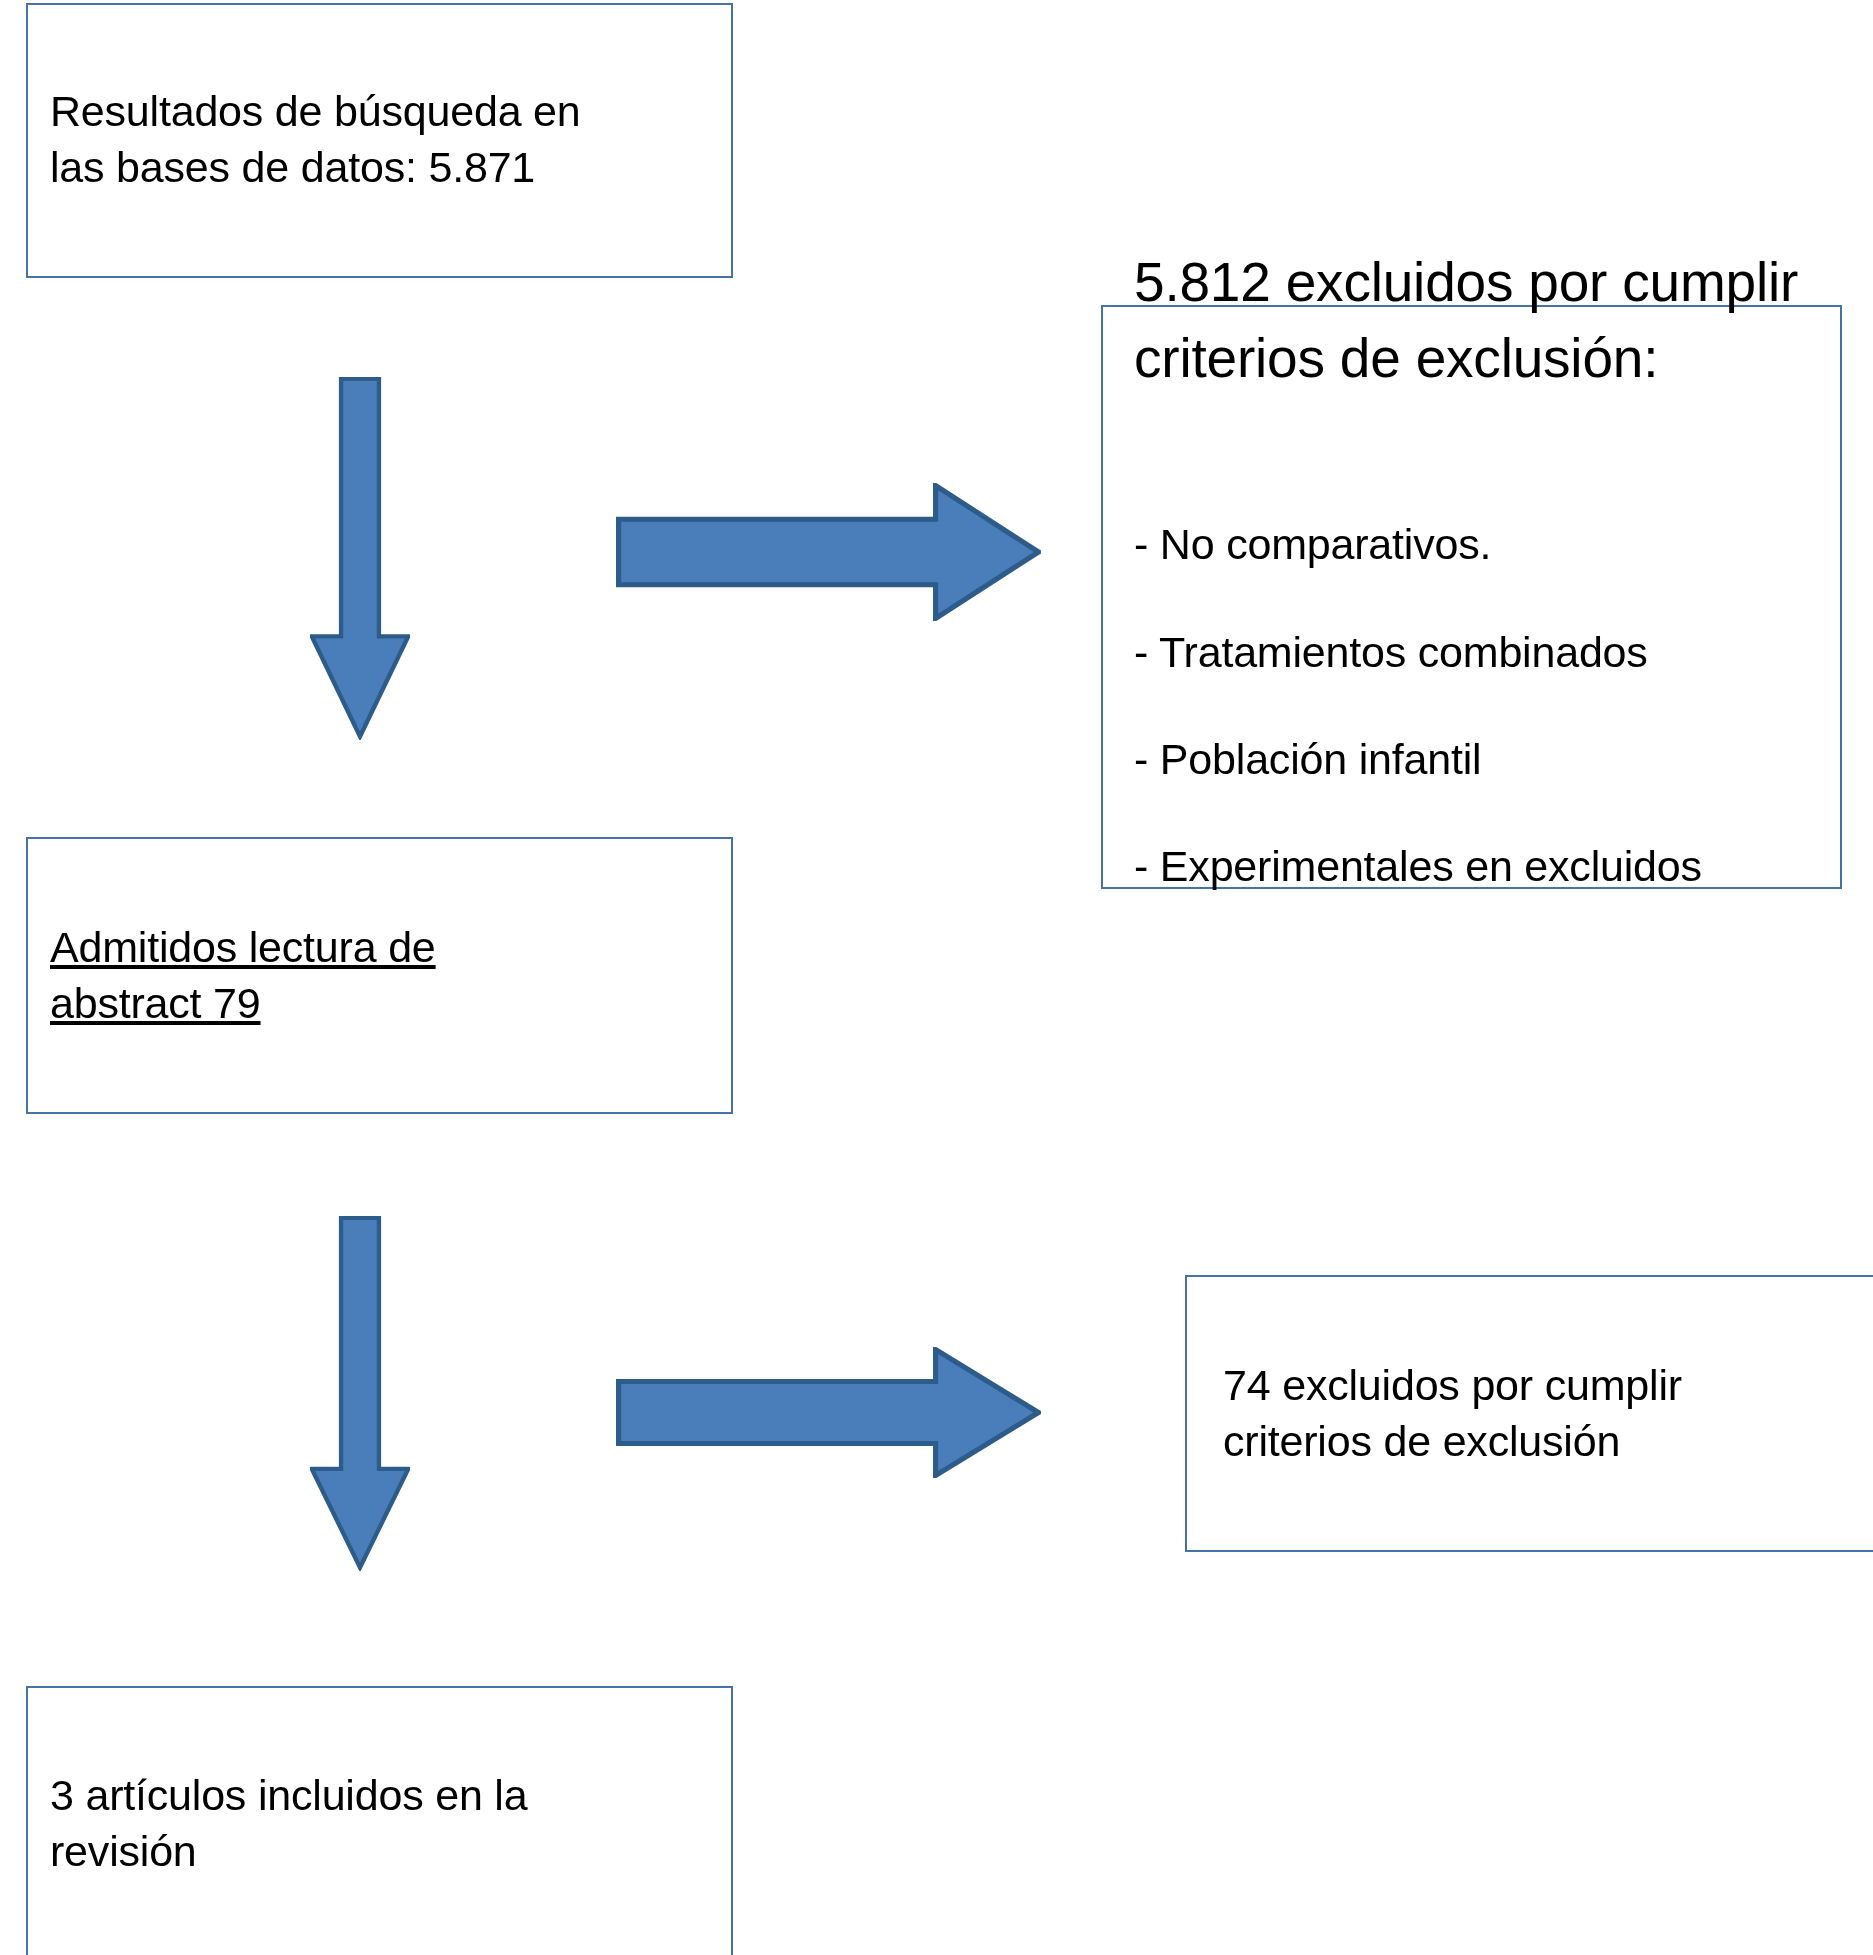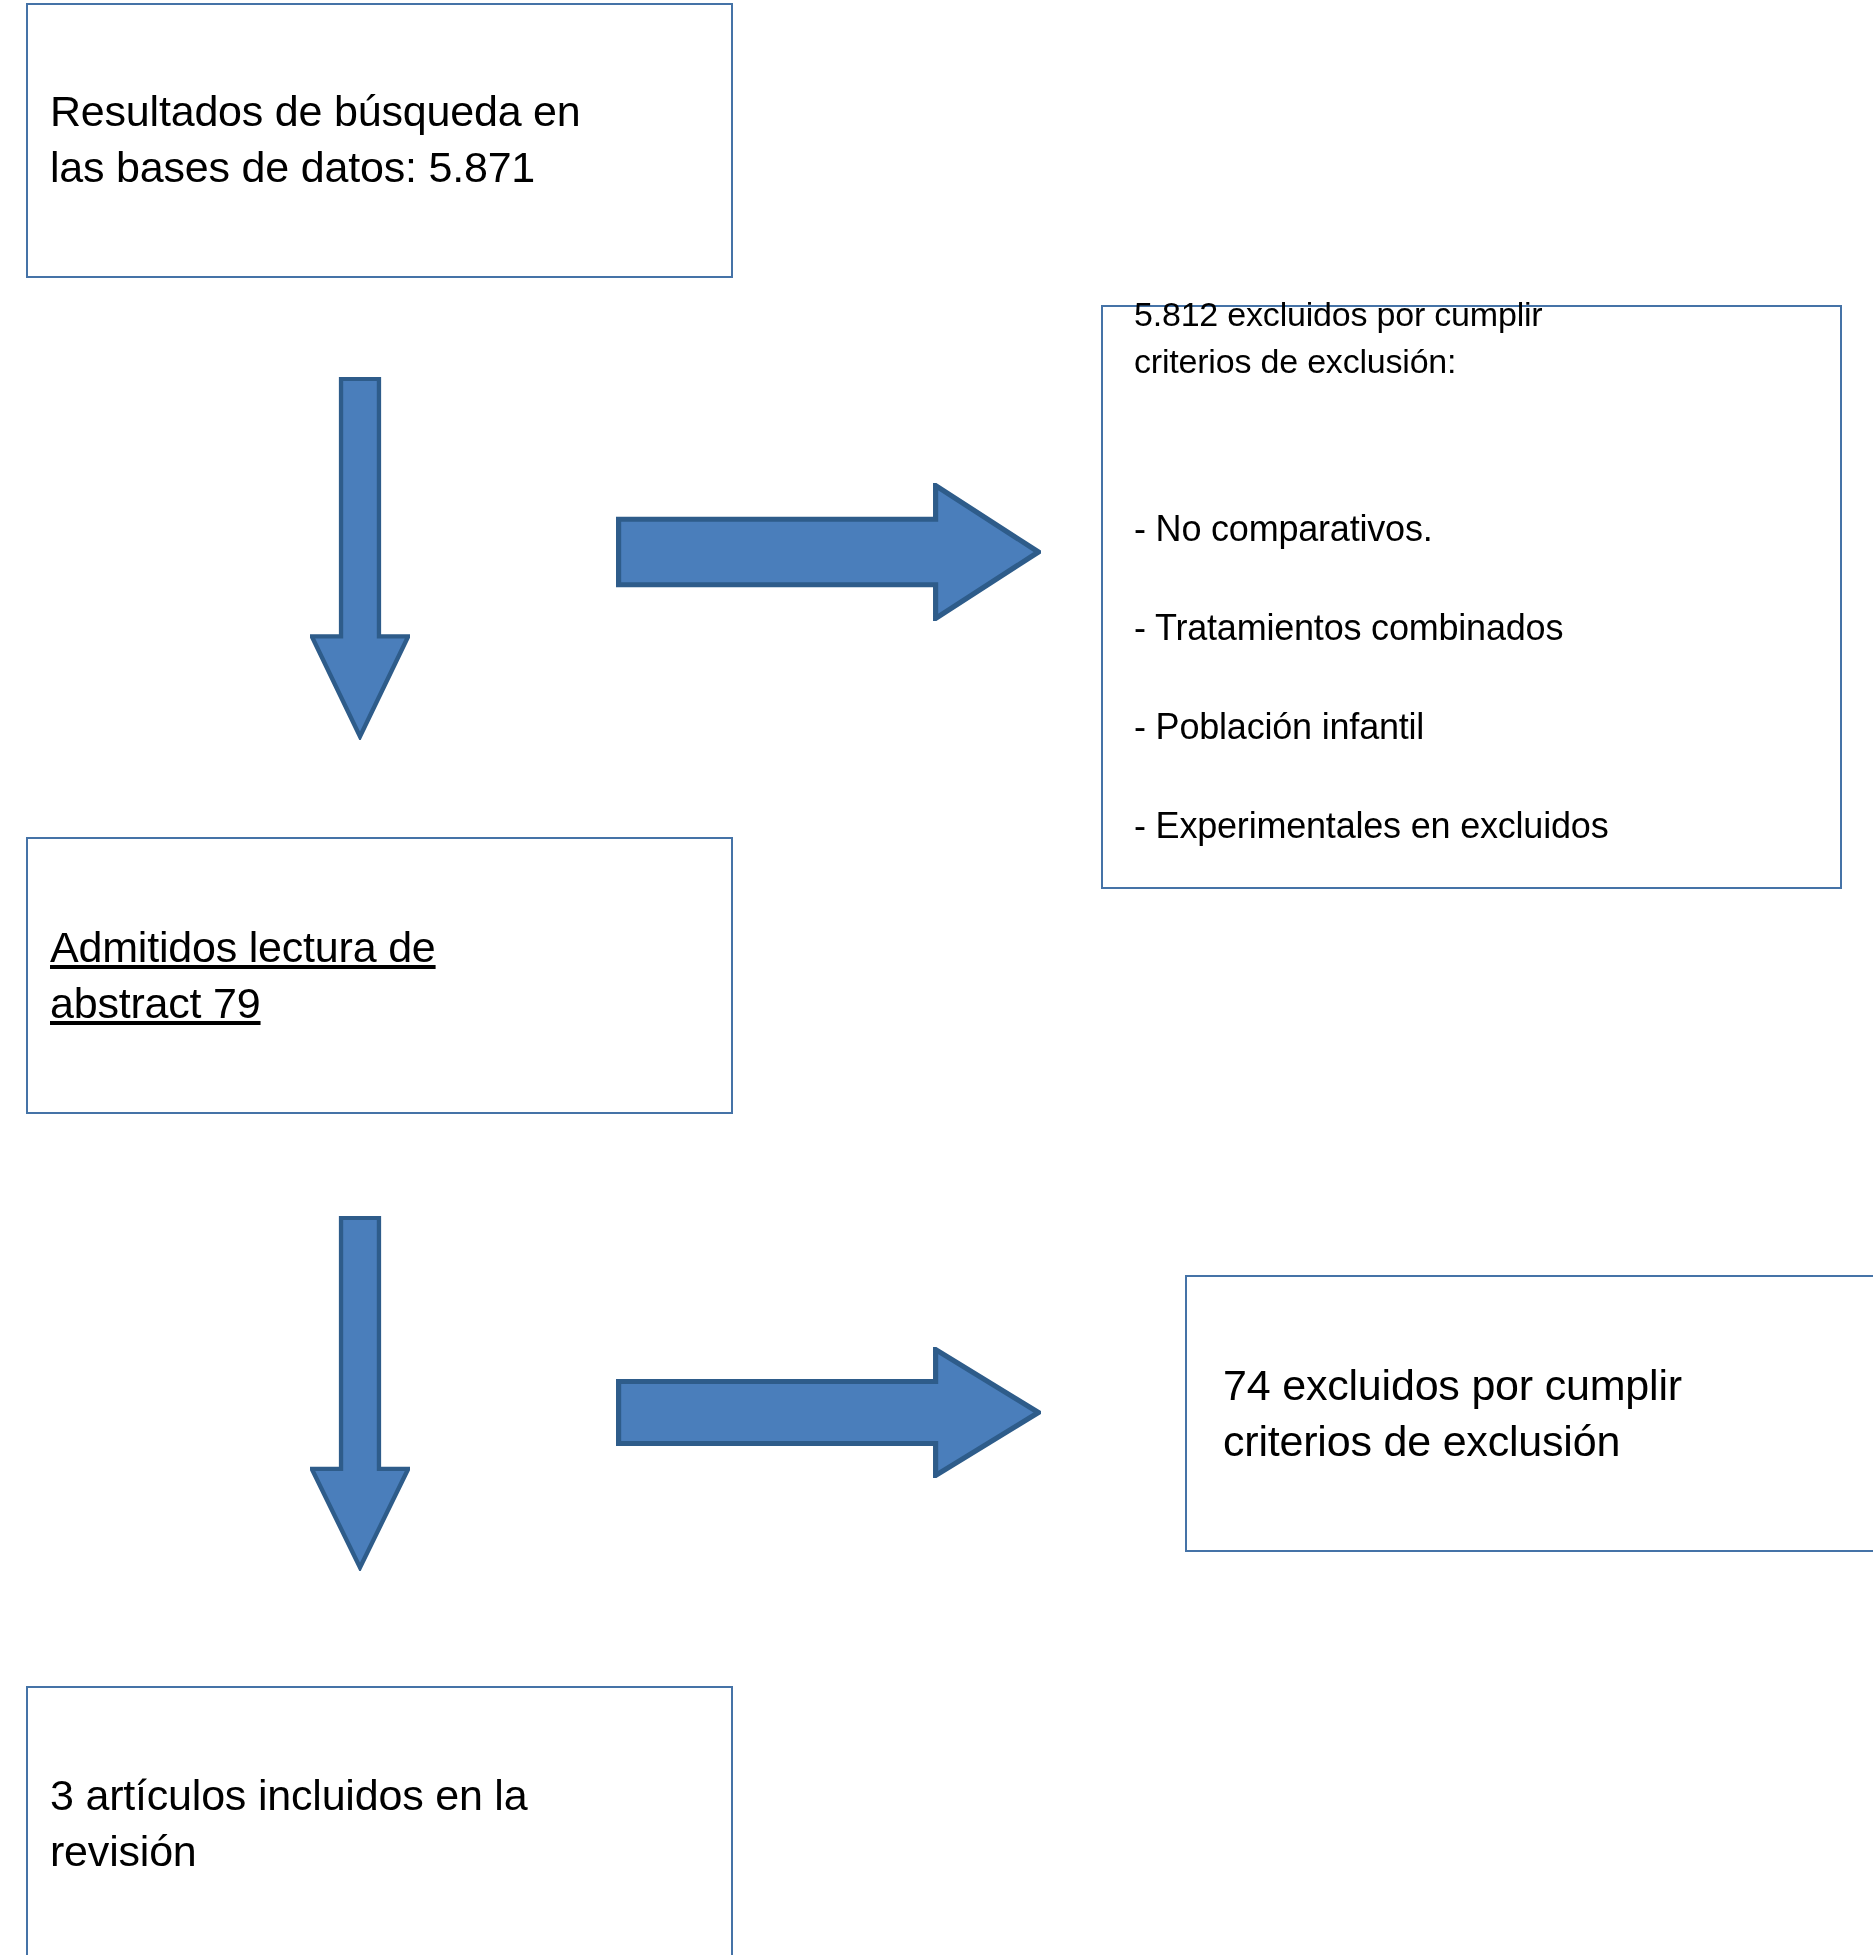--- a/index.html
+++ b/index.html
@@ -47,31 +47,31 @@
   }
   
   #box-exclusion-criteria {
     left: 1079px; top: 305px;
     width: 741px; height: 584px;
   }
   #box-exclusion-criteria .box-text {
     padding: 0 31px;
   }
   .excl-head {
-    font-size: 34px;
+    font-size: 55px;
     line-height: 1.38;
     white-space: pre-line;
   }
   .excl-list {
     margin: 10.4px 0 0 0;
     padding: 0;
     list-style: none;
   }
   .excl-list li {
-    font-size: 36px;
+    font-size: 43px;
     line-height: 1.20;
     white-space: nowrap;
   }
   
   #box-excluded-74 {
     left: 1163px; top: 1275px;
     width: 706px; height: 277px;
   }
   #box-excluded-74 .box-text { padding: 0 36px; }
   

